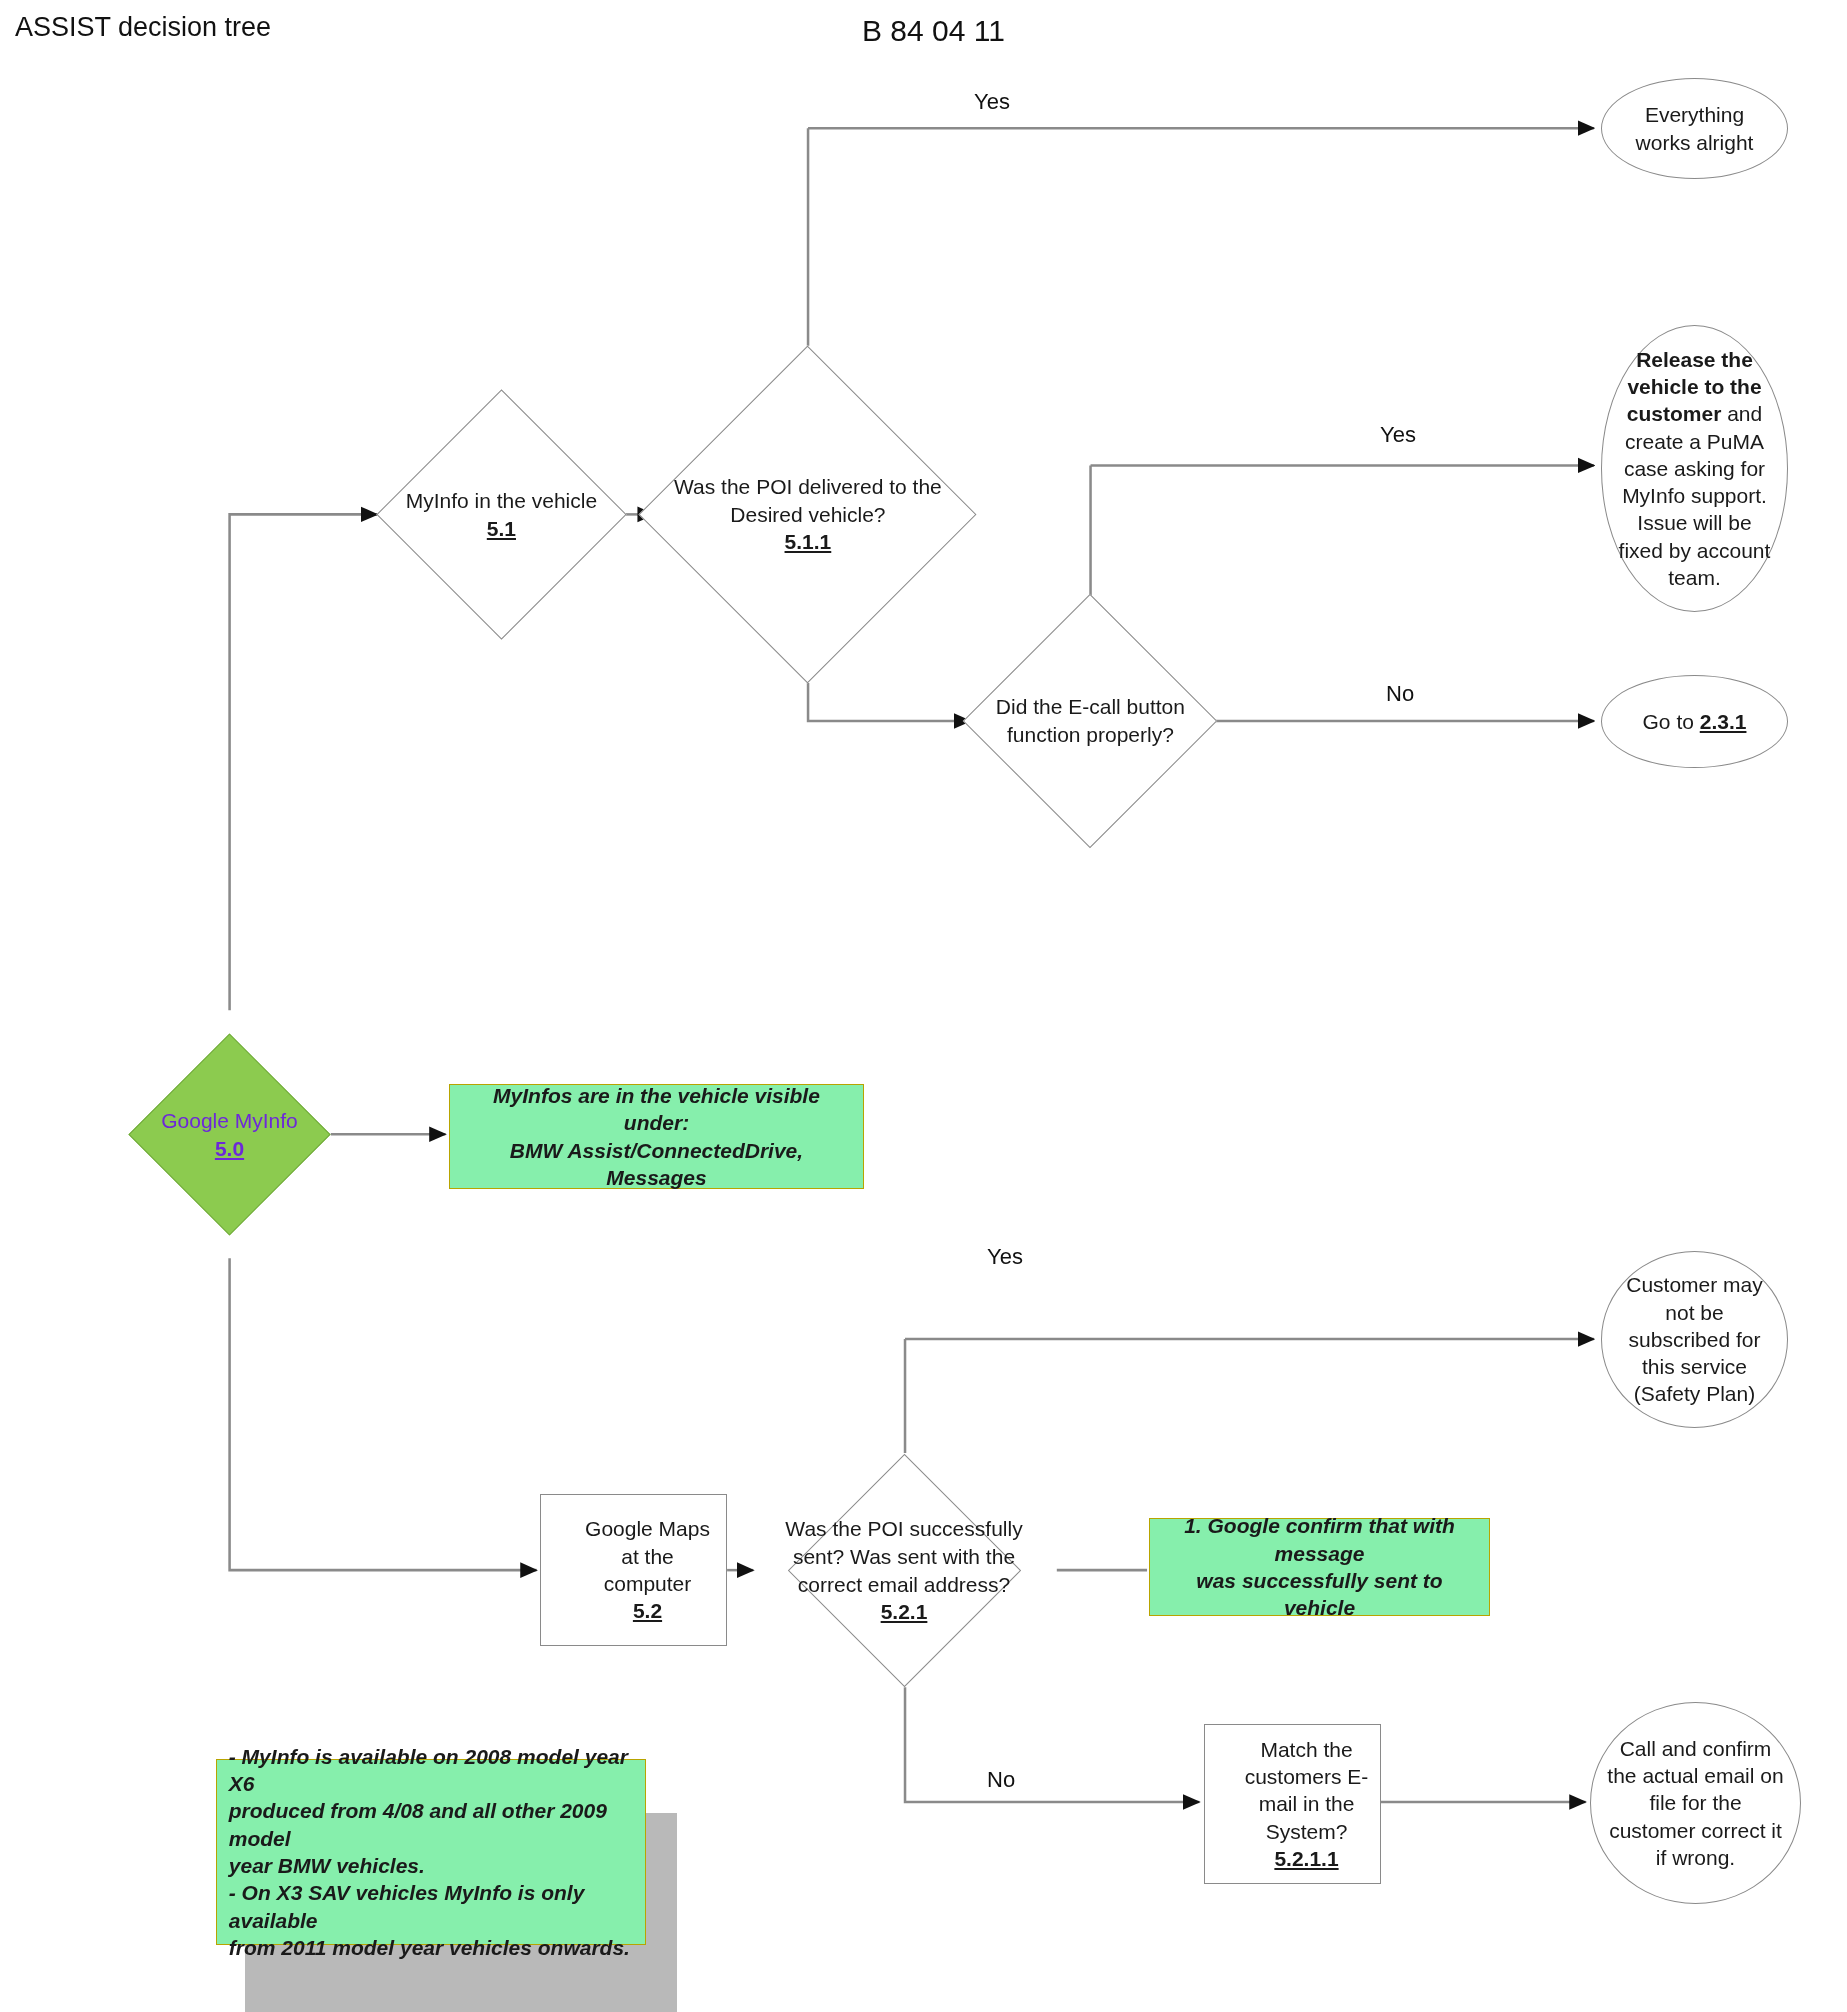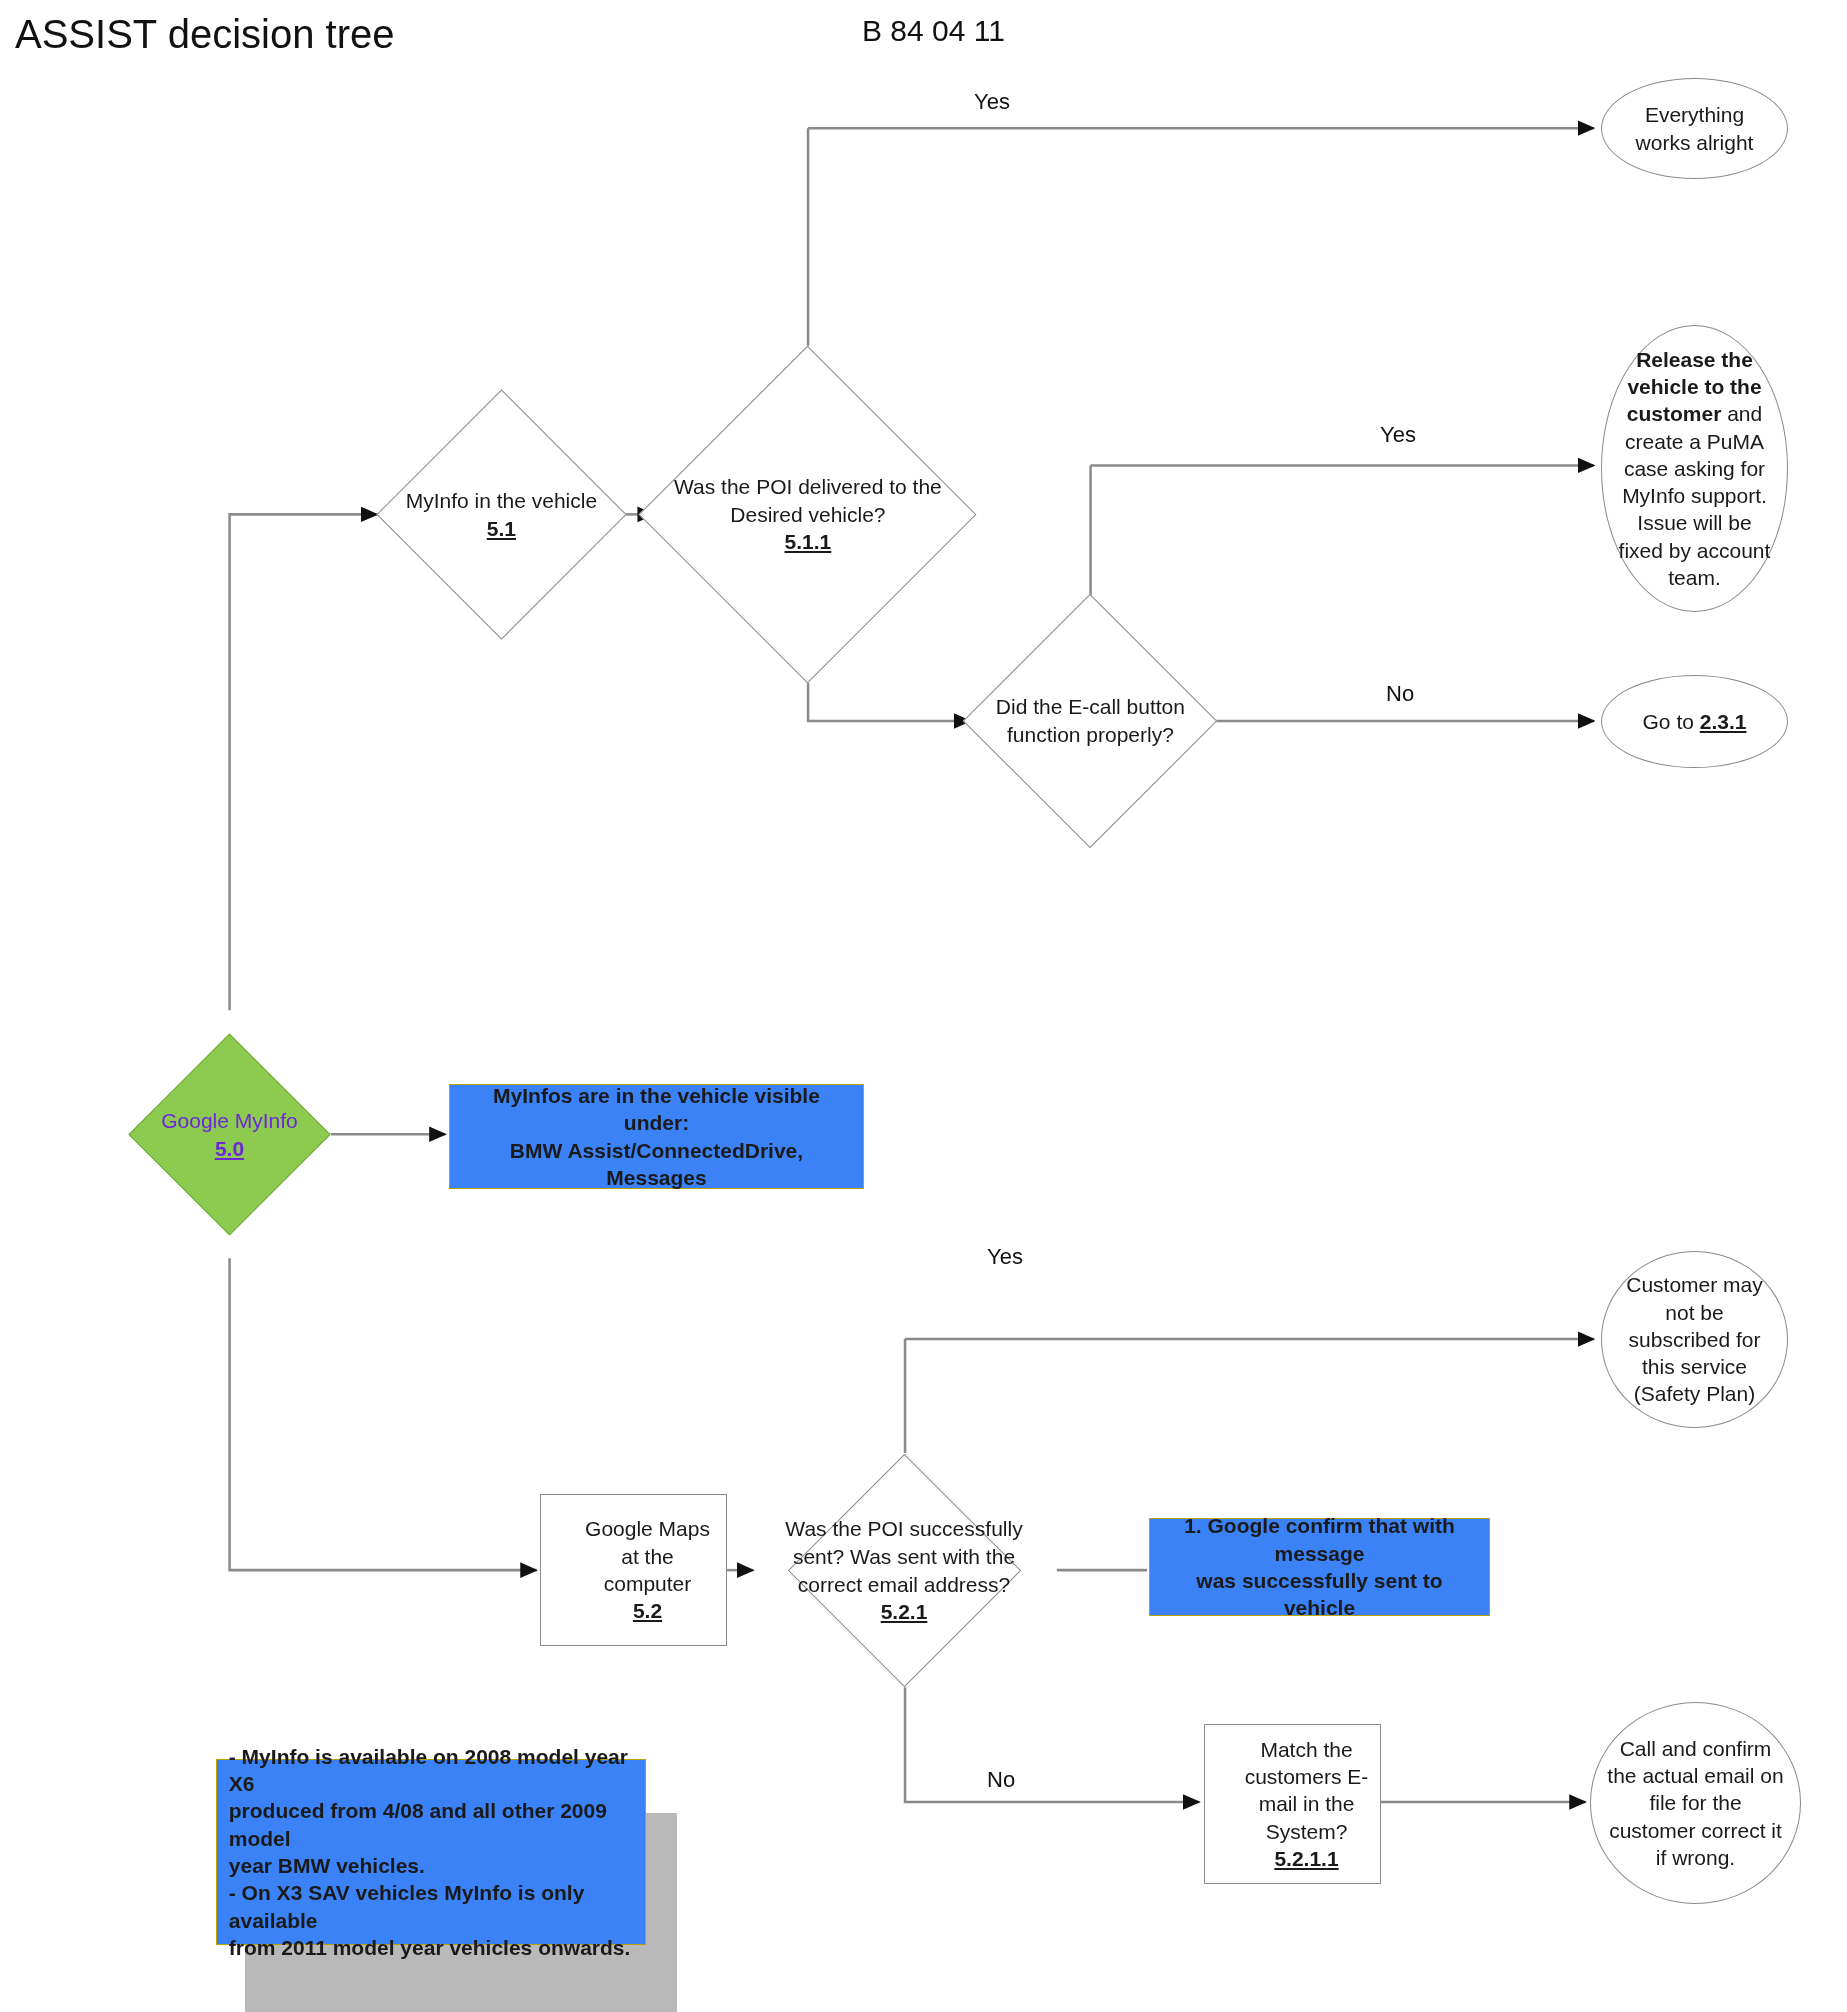--- a/index.html
+++ b/index.html
@@ -4,40 +4,40 @@
 <style>
   html,body{margin:0;padding:0;background:#ffffff;}
   body{
     width:1848px;height:2012px;position:relative;overflow:hidden;
     font-family:"Liberation Sans","DejaVu Sans",sans-serif;
     color:#1a1a1a;
   }
   #stage{position:absolute;left:0;top:0;width:1848px;height:2012px;}
   svg.wires{position:absolute;left:0;top:0;width:1848px;height:2012px;pointer-events:none;}
 
-  .ttl{position:absolute;font-size:40px;color:#111;white-space:nowrap;}
+  .ttl{position:absolute;font-size:27px;color:#111;white-space:nowrap;}
   .code{position:absolute;font-size:30px;color:#111;white-space:nowrap;}
 
   .node{position:absolute;display:flex;align-items:center;justify-content:center;
         text-align:center;box-sizing:border-box;}
   .node .txt{line-height:1.30;}
 
   
   .term{
     border:1.7px solid #8a8a8a;background:#fff;
     border-radius:50%/50%;
   }
   .term .txt{font-size:21px;padding:0 15px;}
 
   
   .proc{border:1.7px solid #8a8a8a;background:#fff;padding-left:28px;}
   .proc .txt{font-size:21px;padding:0 8.4px;}
 
   
-  .note{background:#3b82f6;border:0.8px solid #b8a400;}
+  .note{background:#86efac;border:0.8px solid #b8a400;font-style:italic;}
   .note .txt{font-size:21px;font-weight:bold;padding:0 11.8px;}
   .note.left .txt{text-align:left;}
   .shadow{position:absolute;background:#b9b9b9;}
 
   
   .dia{position:absolute;}
   .dia .shape{position:absolute;left:0;top:0;width:100%;height:100%;
        border:1.7px solid #8a8a8a;background:#fff;box-sizing:border-box;
        transform:rotate(45deg);}
   .dia.green .shape{background:#8ccb4f;border-color:#6fa83a;}

